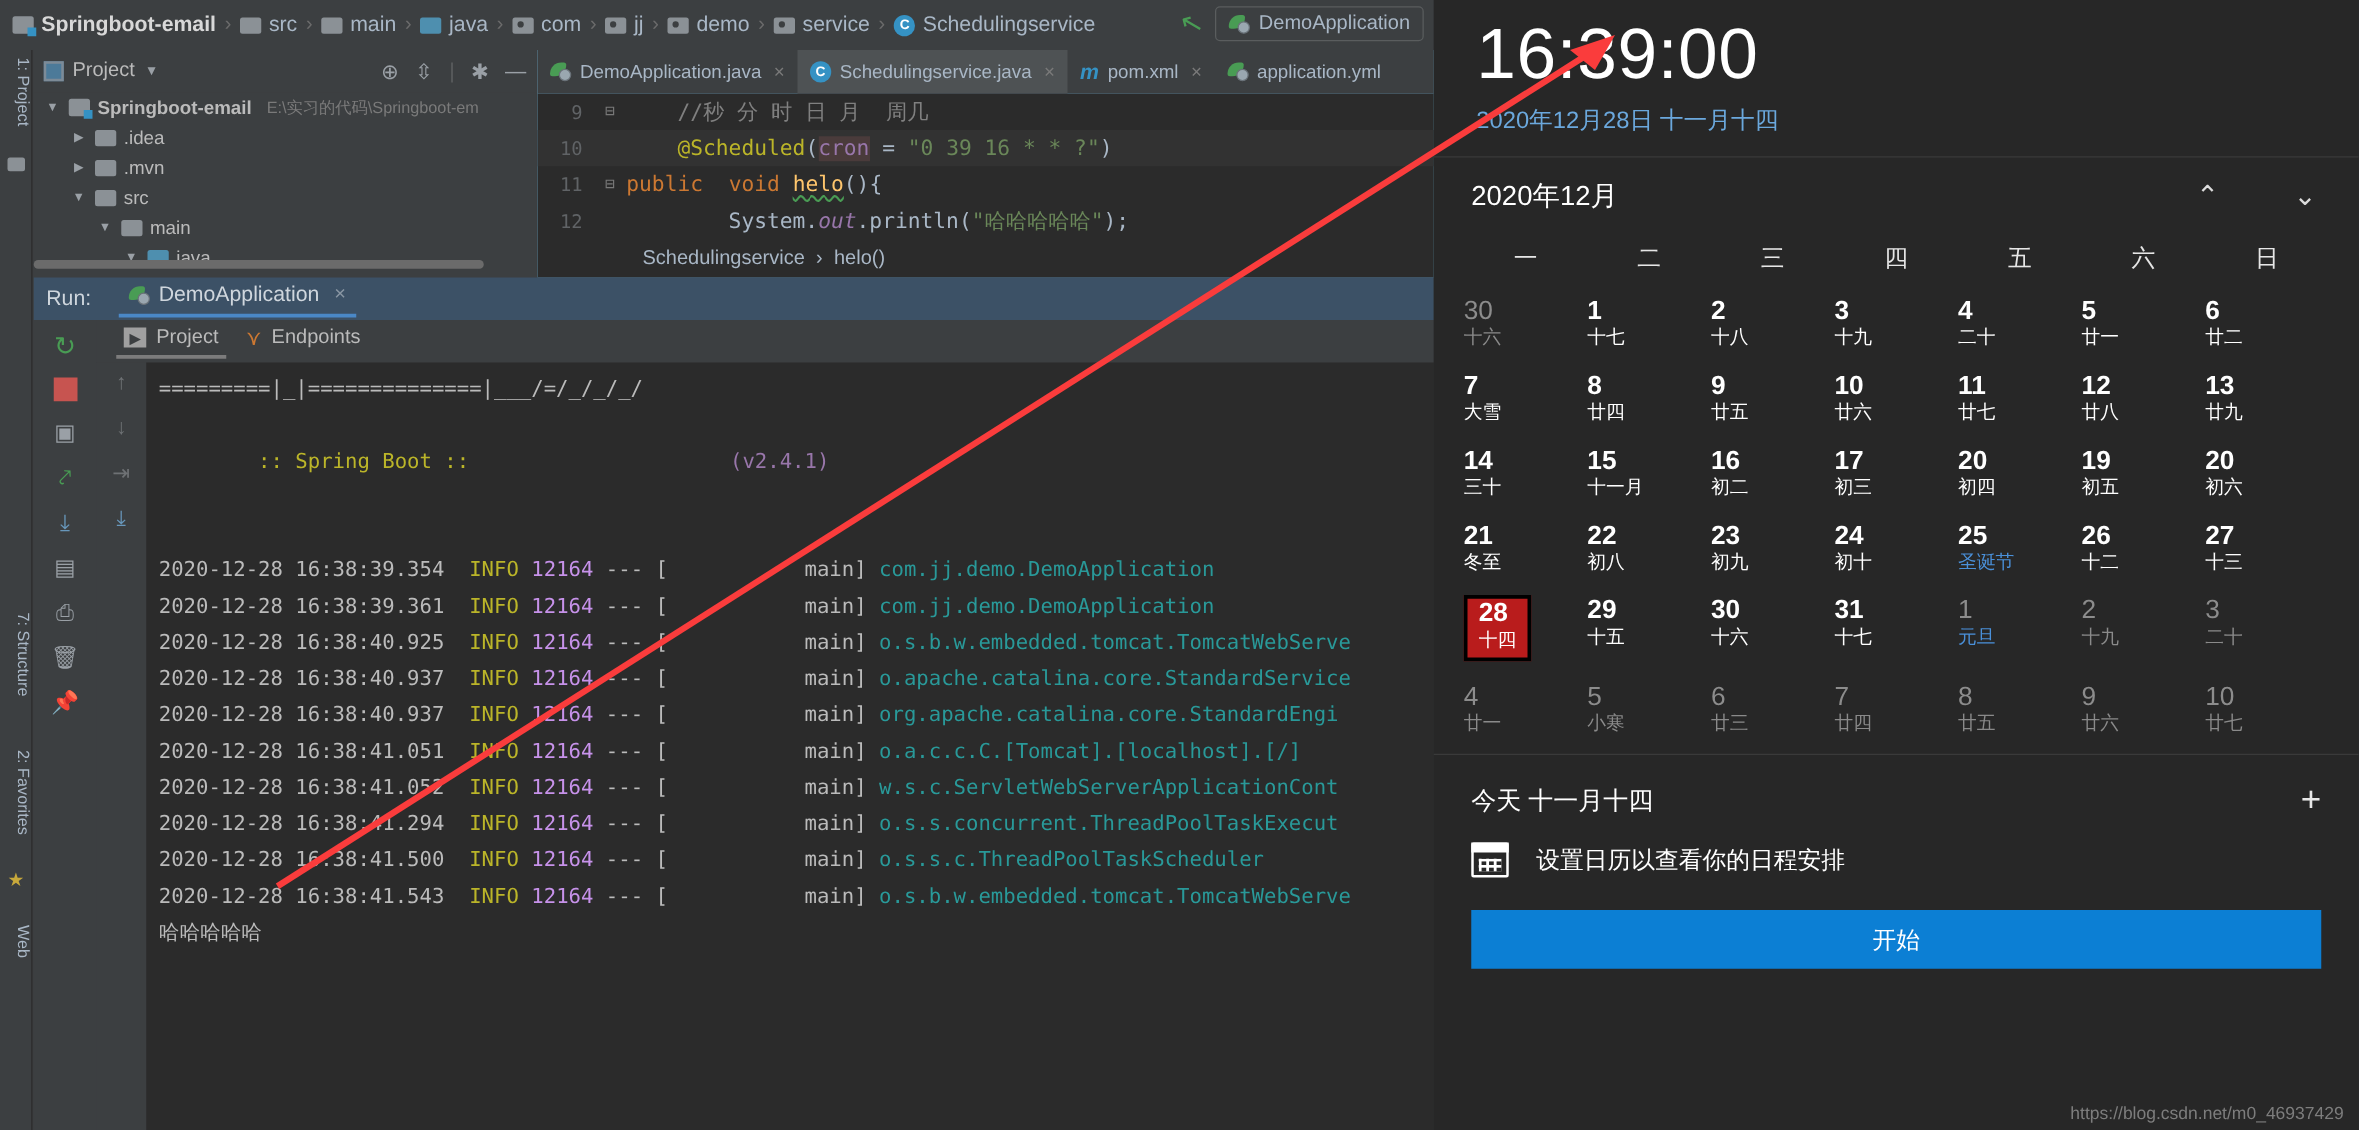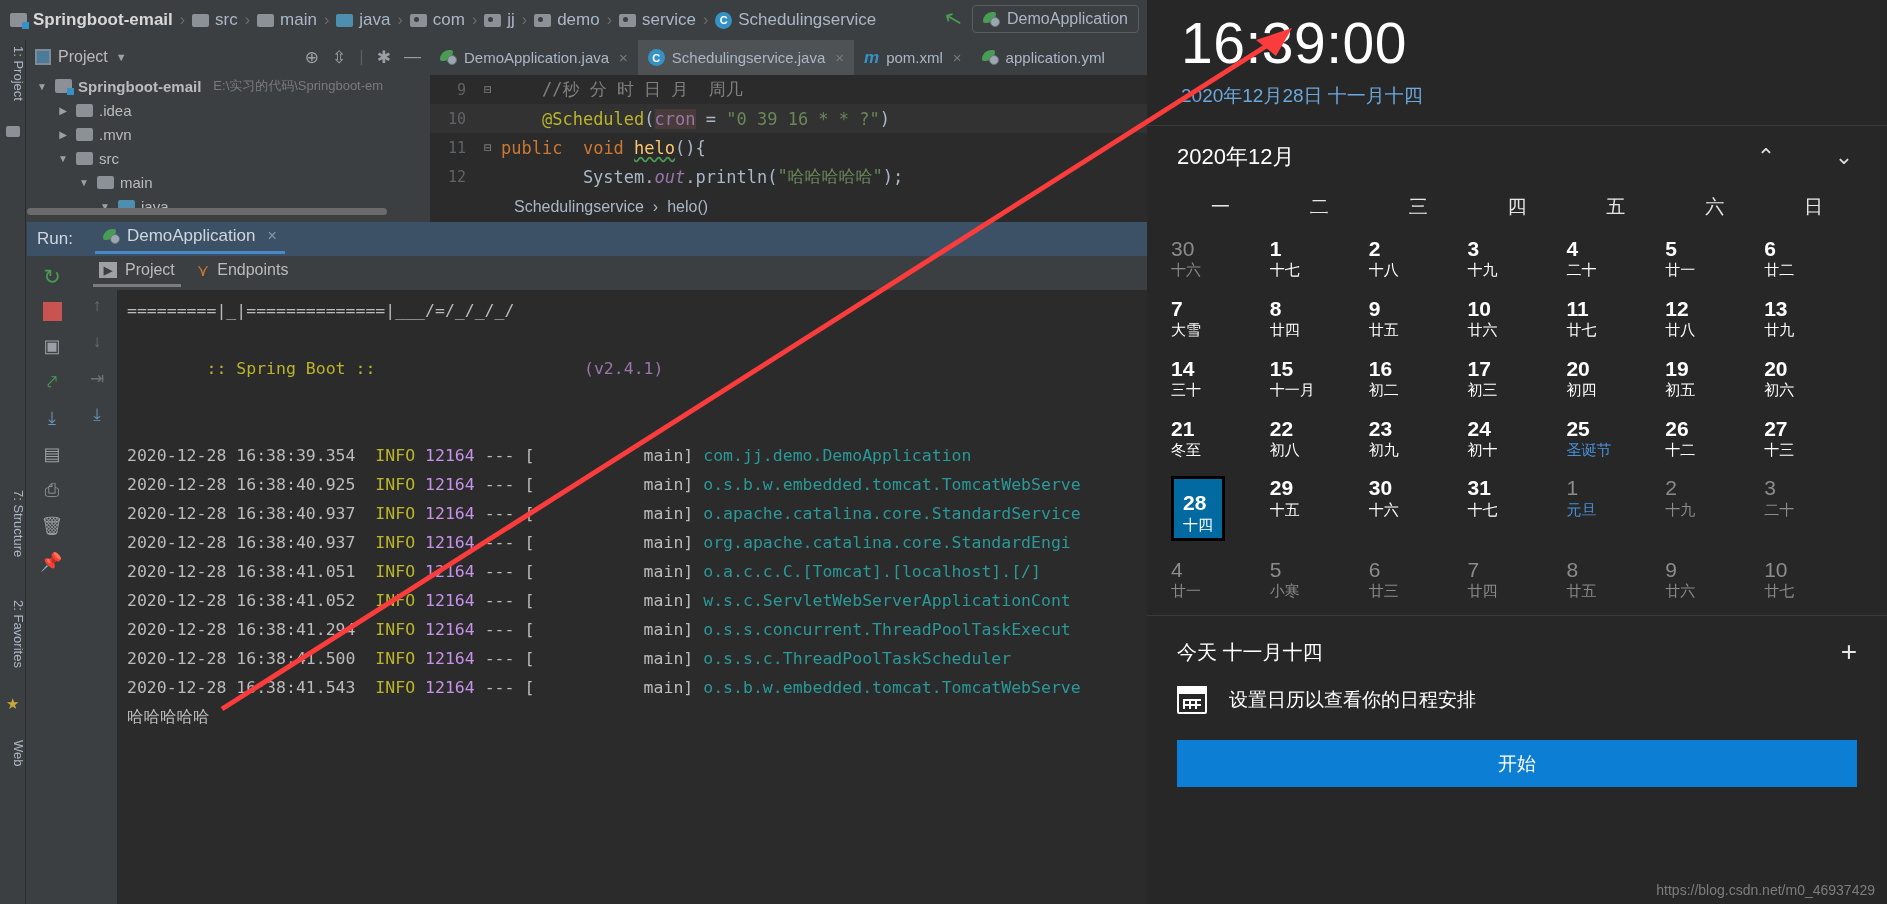--- a/index.html
+++ b/index.html
@@ -122,21 +122,21 @@
   .cal-grid { padding:0 24px; }
   .wk-row { display:grid; grid-template-columns:repeat(7,1fr); }
   .wk { text-align:center; font-size:19px; color:#e6e6e6; padding:6px 0 14px; }
   .d-row { display:grid; grid-template-columns:repeat(7,1fr); margin-bottom:11px; }
   .dcell { text-align:left; position:relative; padding:3px 0; }
   .dnum { font-size:21px; font-weight:bold; line-height:1.15; }
   .dsub { font-size:15px; line-height:1.25; }
   .dcell.muted .dnum { color:#8c8c8c; font-weight:400; }
   .dcell.muted .dsub { color:#8a8a8a; }
   .dcell.holiday .dsub { color:#4a90d9; }
-  .today-box { display:inline-block; background:#0369a1; border:3px solid #000; padding:12px 9px 4px; }
+  .today-box { display:inline-block; background:#b91c1c; border:3px solid #000; padding:0 9px 4px; }
   .today-box .dnum { color:#fff; }
   .today-box .dsub { color:#fff; }
 
   .agenda-head { display:flex; align-items:center; padding:20px 30px 8px; }
   .agenda-title { font-size:20px; }
   .plus { margin-left:auto; font-size:28px; font-weight:300; color:#e8e8e8; }
   .agenda-row { display:flex; align-items:center; gap:22px; padding:10px 30px 0; }
   .cal-ic { width:30px; height:28px; border:2px solid #fff; border-radius:2px; position:relative; }
   .cal-ic:before { content:""; position:absolute; left:-2px; right:-2px; top:-2px; height:8px; background:#fff; }
   .cal-ic:after { content:""; position:absolute; left:4px; right:4px; top:11px; bottom:3px;
@@ -344,20 +344,21 @@
     </div>
 
     <div class="console">
       <div class="banner">=========|_|==============|___/=/_/_/_/</div>
       <div class="banner">
         <span class="sbver">:: Spring Boot ::</span><span>                     </span><span class="ver">(v2.4.1)</span>
       </div>
       <div style="height:29px;"></div>
       <div id="logs">
           <div class="logrow"><span class="ts">2020-12-28 16:38:39.354</span>  <span class="lvl">INFO</span> <span class="pid">12164</span> <span class="dash">---</span> <span class="thr">[           main]</span> <span class="cls">com.jj.demo.DemoApplication</span></div>
+          <div class="logrow"><span class="ts">2020-12-28 16:38:39.361</span>  <span class="lvl">INFO</span> <span class="pid">12164</span> <span class="dash">---</span> <span class="thr">[           main]</span> <span class="cls">com.jj.demo.DemoApplication</span></div>
           <div class="logrow"><span class="ts">2020-12-28 16:38:40.925</span>  <span class="lvl">INFO</span> <span class="pid">12164</span> <span class="dash">---</span> <span class="thr">[           main]</span> <span class="cls">o.s.b.w.embedded.tomcat.TomcatWebServe</span></div>
           <div class="logrow"><span class="ts">2020-12-28 16:38:40.937</span>  <span class="lvl">INFO</span> <span class="pid">12164</span> <span class="dash">---</span> <span class="thr">[           main]</span> <span class="cls">o.apache.catalina.core.StandardService</span></div>
           <div class="logrow"><span class="ts">2020-12-28 16:38:40.937</span>  <span class="lvl">INFO</span> <span class="pid">12164</span> <span class="dash">---</span> <span class="thr">[           main]</span> <span class="cls">org.apache.catalina.core.StandardEngi</span></div>
           <div class="logrow"><span class="ts">2020-12-28 16:38:41.051</span>  <span class="lvl">INFO</span> <span class="pid">12164</span> <span class="dash">---</span> <span class="thr">[           main]</span> <span class="cls">o.a.c.c.C.[Tomcat].[localhost].[/]</span></div>
           <div class="logrow"><span class="ts">2020-12-28 16:38:41.052</span>  <span class="lvl">INFO</span> <span class="pid">12164</span> <span class="dash">---</span> <span class="thr">[           main]</span> <span class="cls">w.s.c.ServletWebServerApplicationCont</span></div>
           <div class="logrow"><span class="ts">2020-12-28 16:38:41.294</span>  <span class="lvl">INFO</span> <span class="pid">12164</span> <span class="dash">---</span> <span class="thr">[           main]</span> <span class="cls">o.s.s.concurrent.ThreadPoolTaskExecut</span></div>
           <div class="logrow"><span class="ts">2020-12-28 16:38:41.500</span>  <span class="lvl">INFO</span> <span class="pid">12164</span> <span class="dash">---</span> <span class="thr">[           main]</span> <span class="cls">o.s.s.c.ThreadPoolTaskScheduler</span></div>
           <div class="logrow"><span class="ts">2020-12-28 16:38:41.543</span>  <span class="lvl">INFO</span> <span class="pid">12164</span> <span class="dash">---</span> <span class="thr">[           main]</span> <span class="cls">o.s.b.w.embedded.tomcat.TomcatWebServe</span></div>
         </div>
       <div class="logrow" style="color:#bbbbbb;">哈哈哈哈哈</div>

